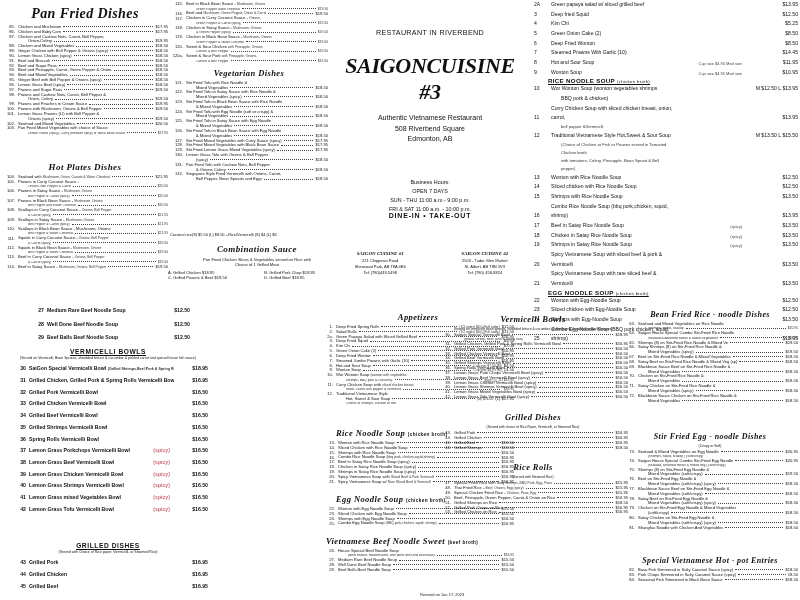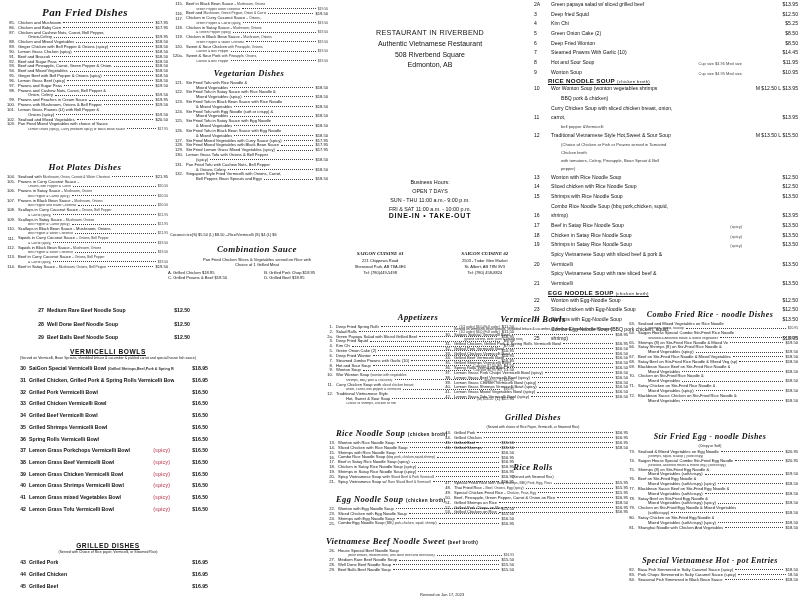--- a/index.html
+++ b/index.html
@@ -18,21 +18,21 @@
   .pr{flex:0 0 auto;white-space:nowrap;}
   .sub{font-size:.82em;color:#333;}
   .spicy{color:#c96a7a;}
   .ind{padding-left:10px;}
 
   
   .col{position:absolute;box-sizing:border-box;}
 
   
   #pan-fried{left:2px;top:2px;width:166px;font-size:4.1px;}
-  #pan-fried .sec-script{font-size:11px;}
+  #pan-fried .sec-script{font-size:14px;}
   #hot-plates{left:2px;top:158px;width:166px;font-size:4.1px;}
   #hot-plates .sec-script{font-size:9px;}
 
   
   #col2{left:170px;top:2px;width:158px;font-size:4.1px;}
   #col2 .sec-script{font-size:8.5px;}
   #coconut-note{left:170px;top:232px;width:175px;font-size:3.9px;}
   #combination{left:168px;top:240px;width:178px;font-size:4.1px;}
   #combination .sec-script{font-size:9px;}
 
@@ -585,20 +585,21 @@
         </div>
         <div style="display:flex;justify-content:space-between;line-height:1.35">
           <span style="width:52%">C. Grilled Prawns &amp; Beef $19.50</span>
           <span style="width:46%">D. Grilled Beef $18.95</span>
         </div>
       </div>
   </div>
 
   <div class="col" id="brand">
     <div class="tag">RESTAURANT IN RIVERBEND</div>
+    <div class="logo">SAIGONCUISINE #3</div>
     <div class="addr">Authentic Vietnamese Restaurant</div>
     <div class="addr">508 Riverbend Square</div>
     <div class="addr">Edmonton, AB</div>
   </div>
 
   <div class="col" id="hours">
     <div>Business Hours:</div>
     <div>OPEN 7 DAYS</div>
     <div>SUN - THU 11:00 a.m.- 9:00 p.m.</div>
     <div>FRI &amp; SAT 11:00 a.m. - 10:00 p.m.</div>
@@ -1370,21 +1371,21 @@
         <div class="row">
           <span class="num" style="flex:0 0 13px">53.</span>
           <span class="nm"><span>Grilled Chicken on Rice</span></span>
           <span class="dots"></span>
           <span class="pr">$16.95</span>
         </div>
       </div>
   </div>
 
   <div class="col" id="stirrice">
-    <div class="script sec-script">Combo Fried Rice - noodle Dishes</div>
+    <div class="script sec-script">Bean Fried Rice - noodle Dishes</div>
     <div>
         <div class="row">
           <span class="num" style="flex:0 0 13px">63.</span>
           <span class="nm"><span>Seafood and Mixed Vegetables on  Rice Noodle</span></span>
           <span style="flex:1 1 auto"></span>
           <span class="pr"></span>
         </div>
         <div class="row sub">
           <span class="num" style="flex:0 0 13px"></span>
           <span class="nm ind"><span>Shrimps, Squid, Scallop</span></span>

